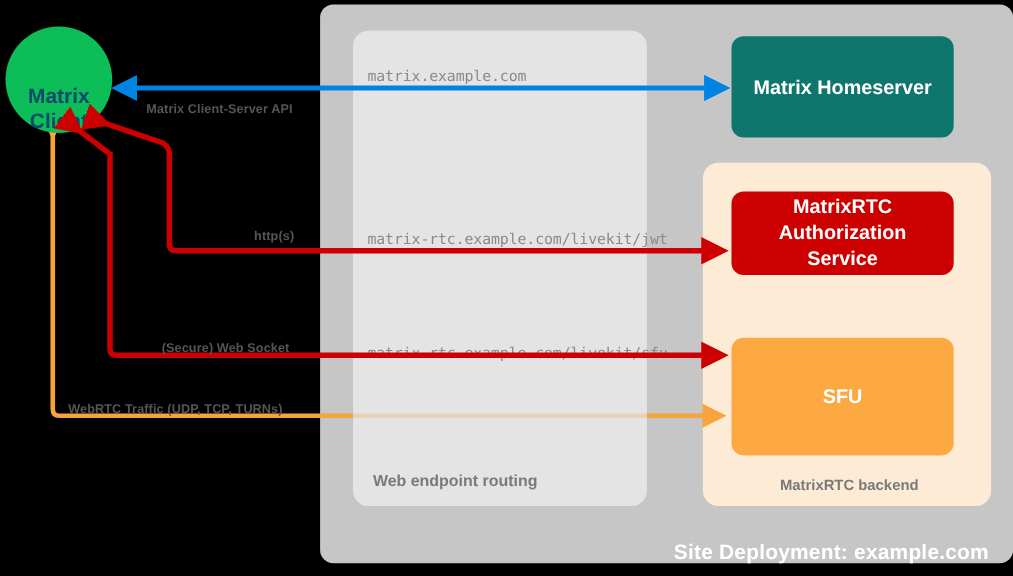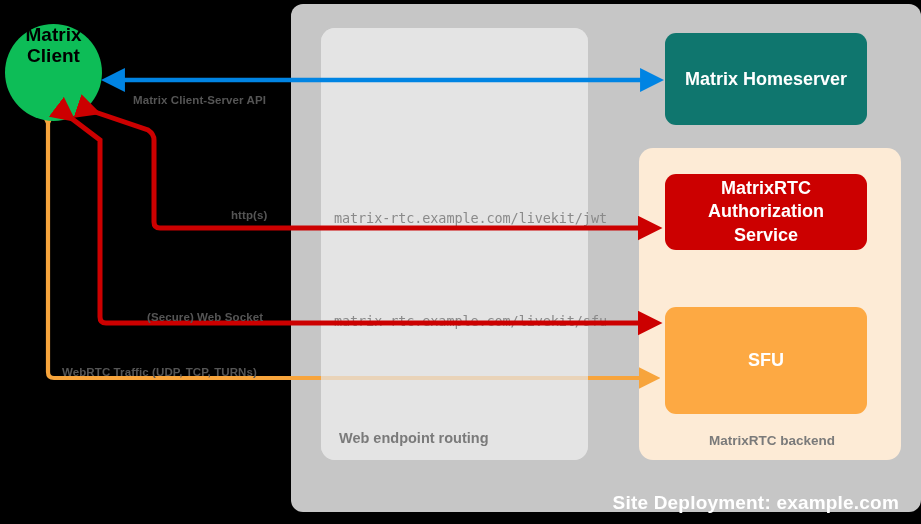--- a/index.html
+++ b/index.html
@@ -35,22 +35,22 @@
   }
   
   .url{
     position:absolute;color:#8a8a8a;font-size:13.5px;
     font-family:"DejaVu Sans Mono","Liberation Mono",monospace;
     white-space:nowrap;letter-spacing:-0.1px;
   }
   
   .client-node{
     position:absolute;left:5px;top:24px;width:97px;height:97px;border-radius:50%;
-    background:#0dbd57;color:#000000;font-size:19px;font-weight:bold;line-height:1.12;
-    display:flex;align-items:flex-start;justify-content:center;text-align:center;
+    background:#0dbd57;color:#0c4a6e;font-size:19px;font-weight:bold;line-height:1.12;
+    display:flex;align-items:flex-end;justify-content:center;text-align:center;
     z-index:6;
   }
   .box{
     position:absolute;display:flex;align-items:center;justify-content:center;
     text-align:center;color:#fff;font-weight:bold;border-radius:11px;z-index:5;
   }
   .homeserver{left:665px;top:33px;width:202px;height:92px;background:#0f766e;font-size:18px;}
   .authsvc{left:665px;top:174px;width:202px;height:76px;background:#cc0000;font-size:18px;line-height:1.28;}
   .sfu{left:665px;top:307px;width:202px;height:107px;background:#fda943;font-size:18px;}
   
@@ -84,20 +84,21 @@
   <div style="position:absolute;left:321px;top:28px;width:267px;height:432px;background:rgba(228,228,228,0.74);border-radius:14px;z-index:3;"></div>
 
   <div class="backend-panel">
     <div class="backend-label">MatrixRTC backend</div>
   </div>
 
   <div style="position:absolute;left:321px;top:28px;width:267px;height:432px;z-index:4;pointer-events:none;padding-left:32px;">
     <div class="routing-label">Web endpoint routing</div>
   </div>
 
+  <div class="url" style="left:334px;top:62px;z-index:4;">matrix.example.com</div>
   <div class="url" style="left:334px;top:210px;z-index:4;">matrix-rtc.example.com/livekit/jwt</div>
   <div class="url" style="left:334px;top:313px;z-index:4;">matrix-rtc.example.com/livekit/sfu</div>
 
   <svg class="wires layer-over">
     <defs>
       <marker id="ah-blue" markerWidth="5.2" markerHeight="5.2" refX="3.9" refY="2.6" orient="auto">
         <path d="M0,0 L5.2,2.6 L0,5.2 z" fill="#0084e3"></path>
       </marker>
       <marker id="ah-blue-start" markerWidth="5.2" markerHeight="5.2" refX="3.9" refY="2.6" orient="auto-start-reverse">
         <path d="M0,0 L5.2,2.6 L0,5.2 z" fill="#0084e3"></path>

